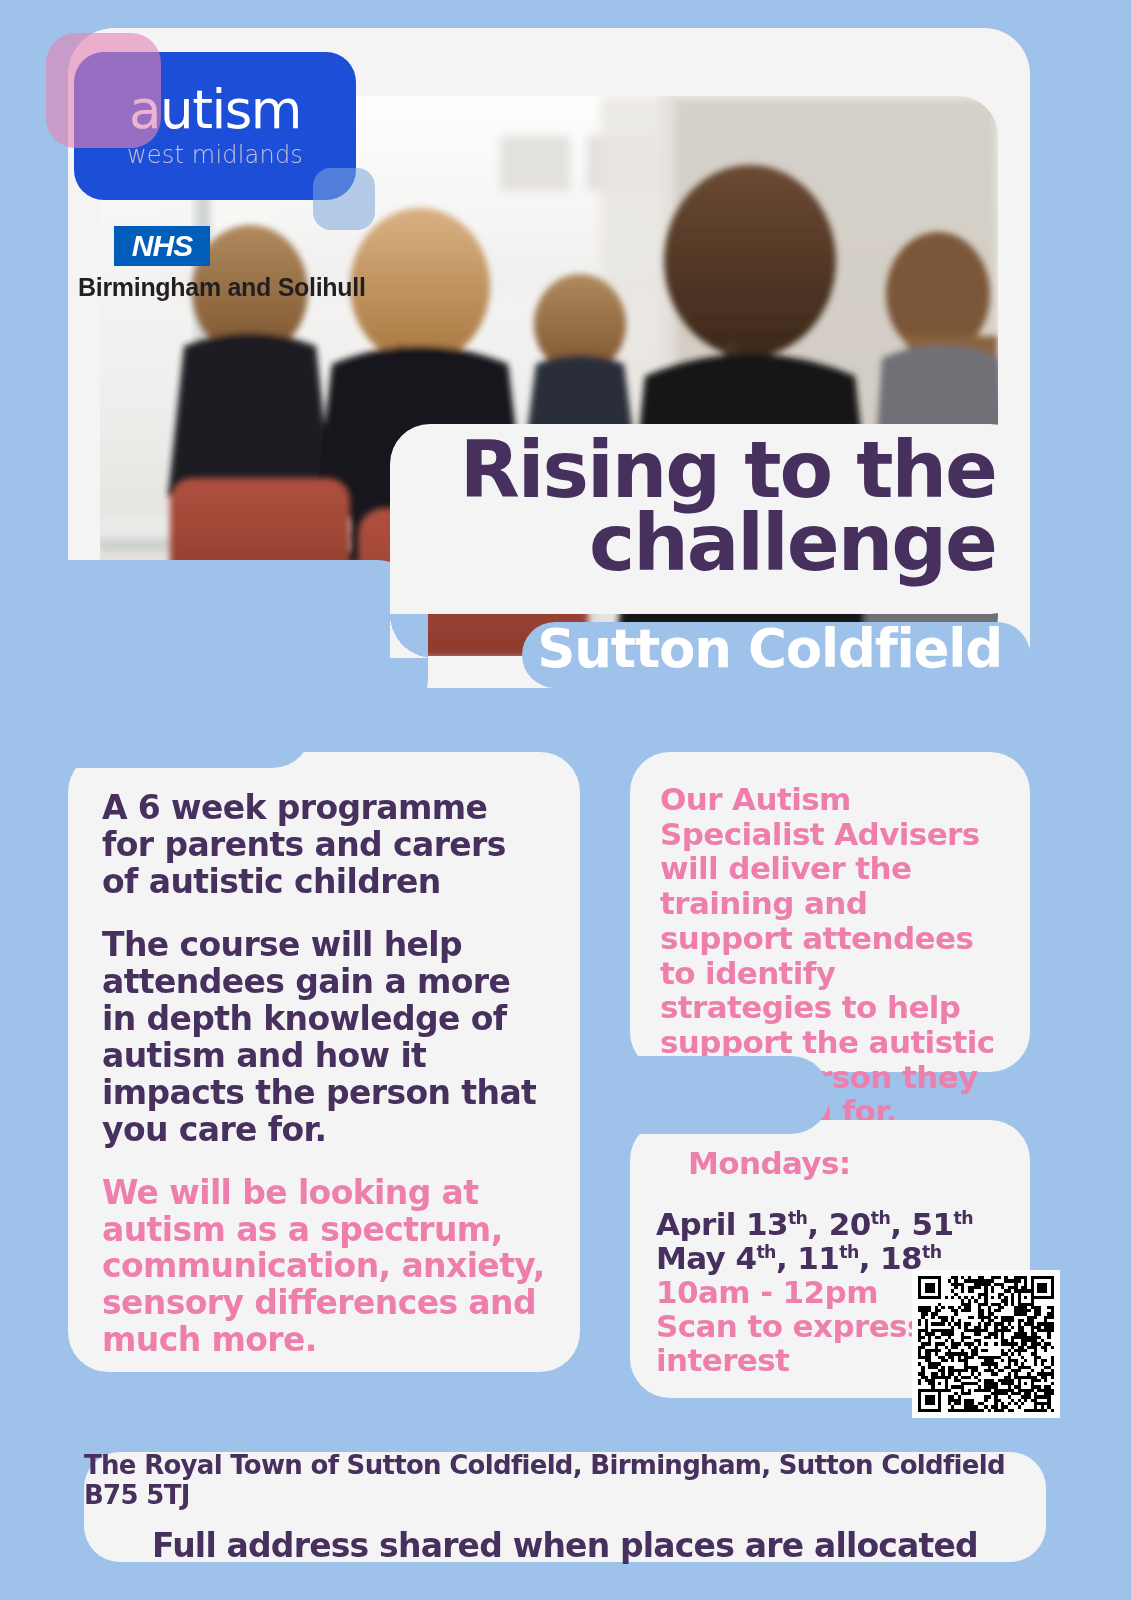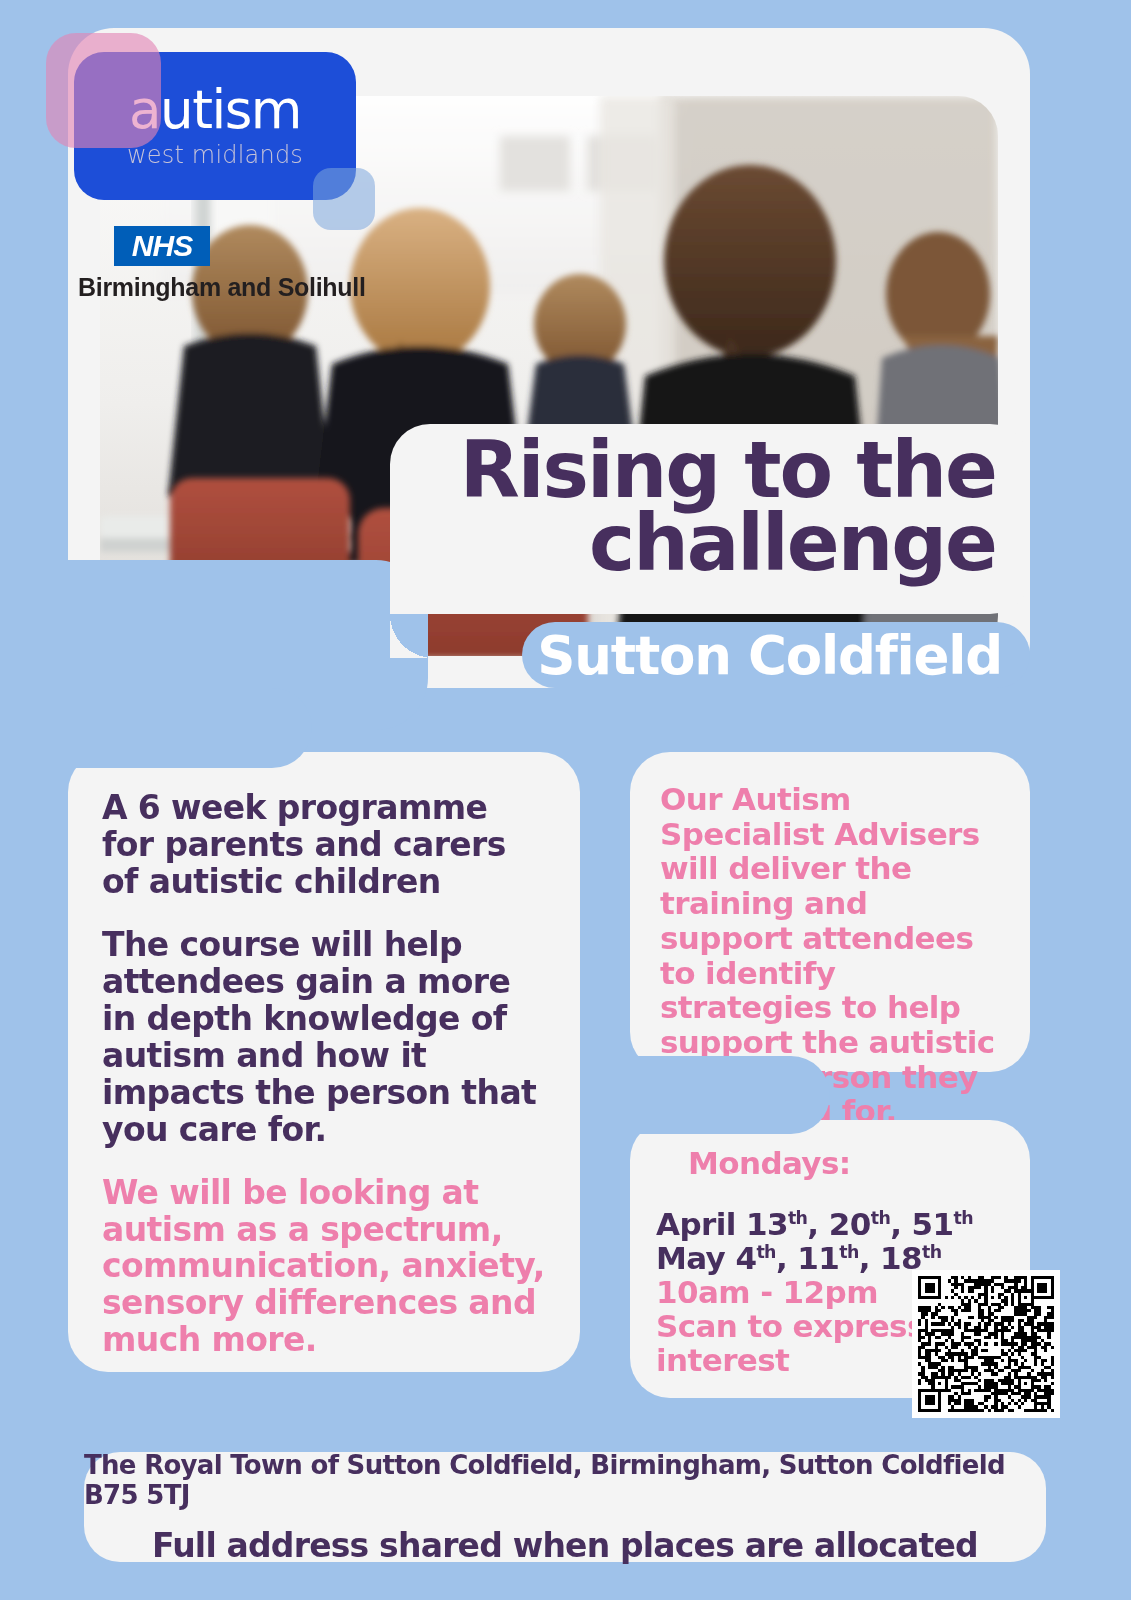--- a/index.html
+++ b/index.html
@@ -194,21 +194,20 @@
   .location-banner {
     position: absolute;
     left: 522px;
     top: 622px;
     width: 508px;
     height: 66px;
     background: #9fc2ea;
     border-radius: 34px;
     z-index: 10;
     display: flex;
-    align-items: center;
     justify-content: flex-end;
     padding-right: 28px;
   }
   .location-banner span {
     color: #ffffff;
     font-size: 53px;
     font-weight: bold;
     letter-spacing: -1.2px;
     line-height: 1;
     font-family: "DejaVu Sans", sans-serif;

